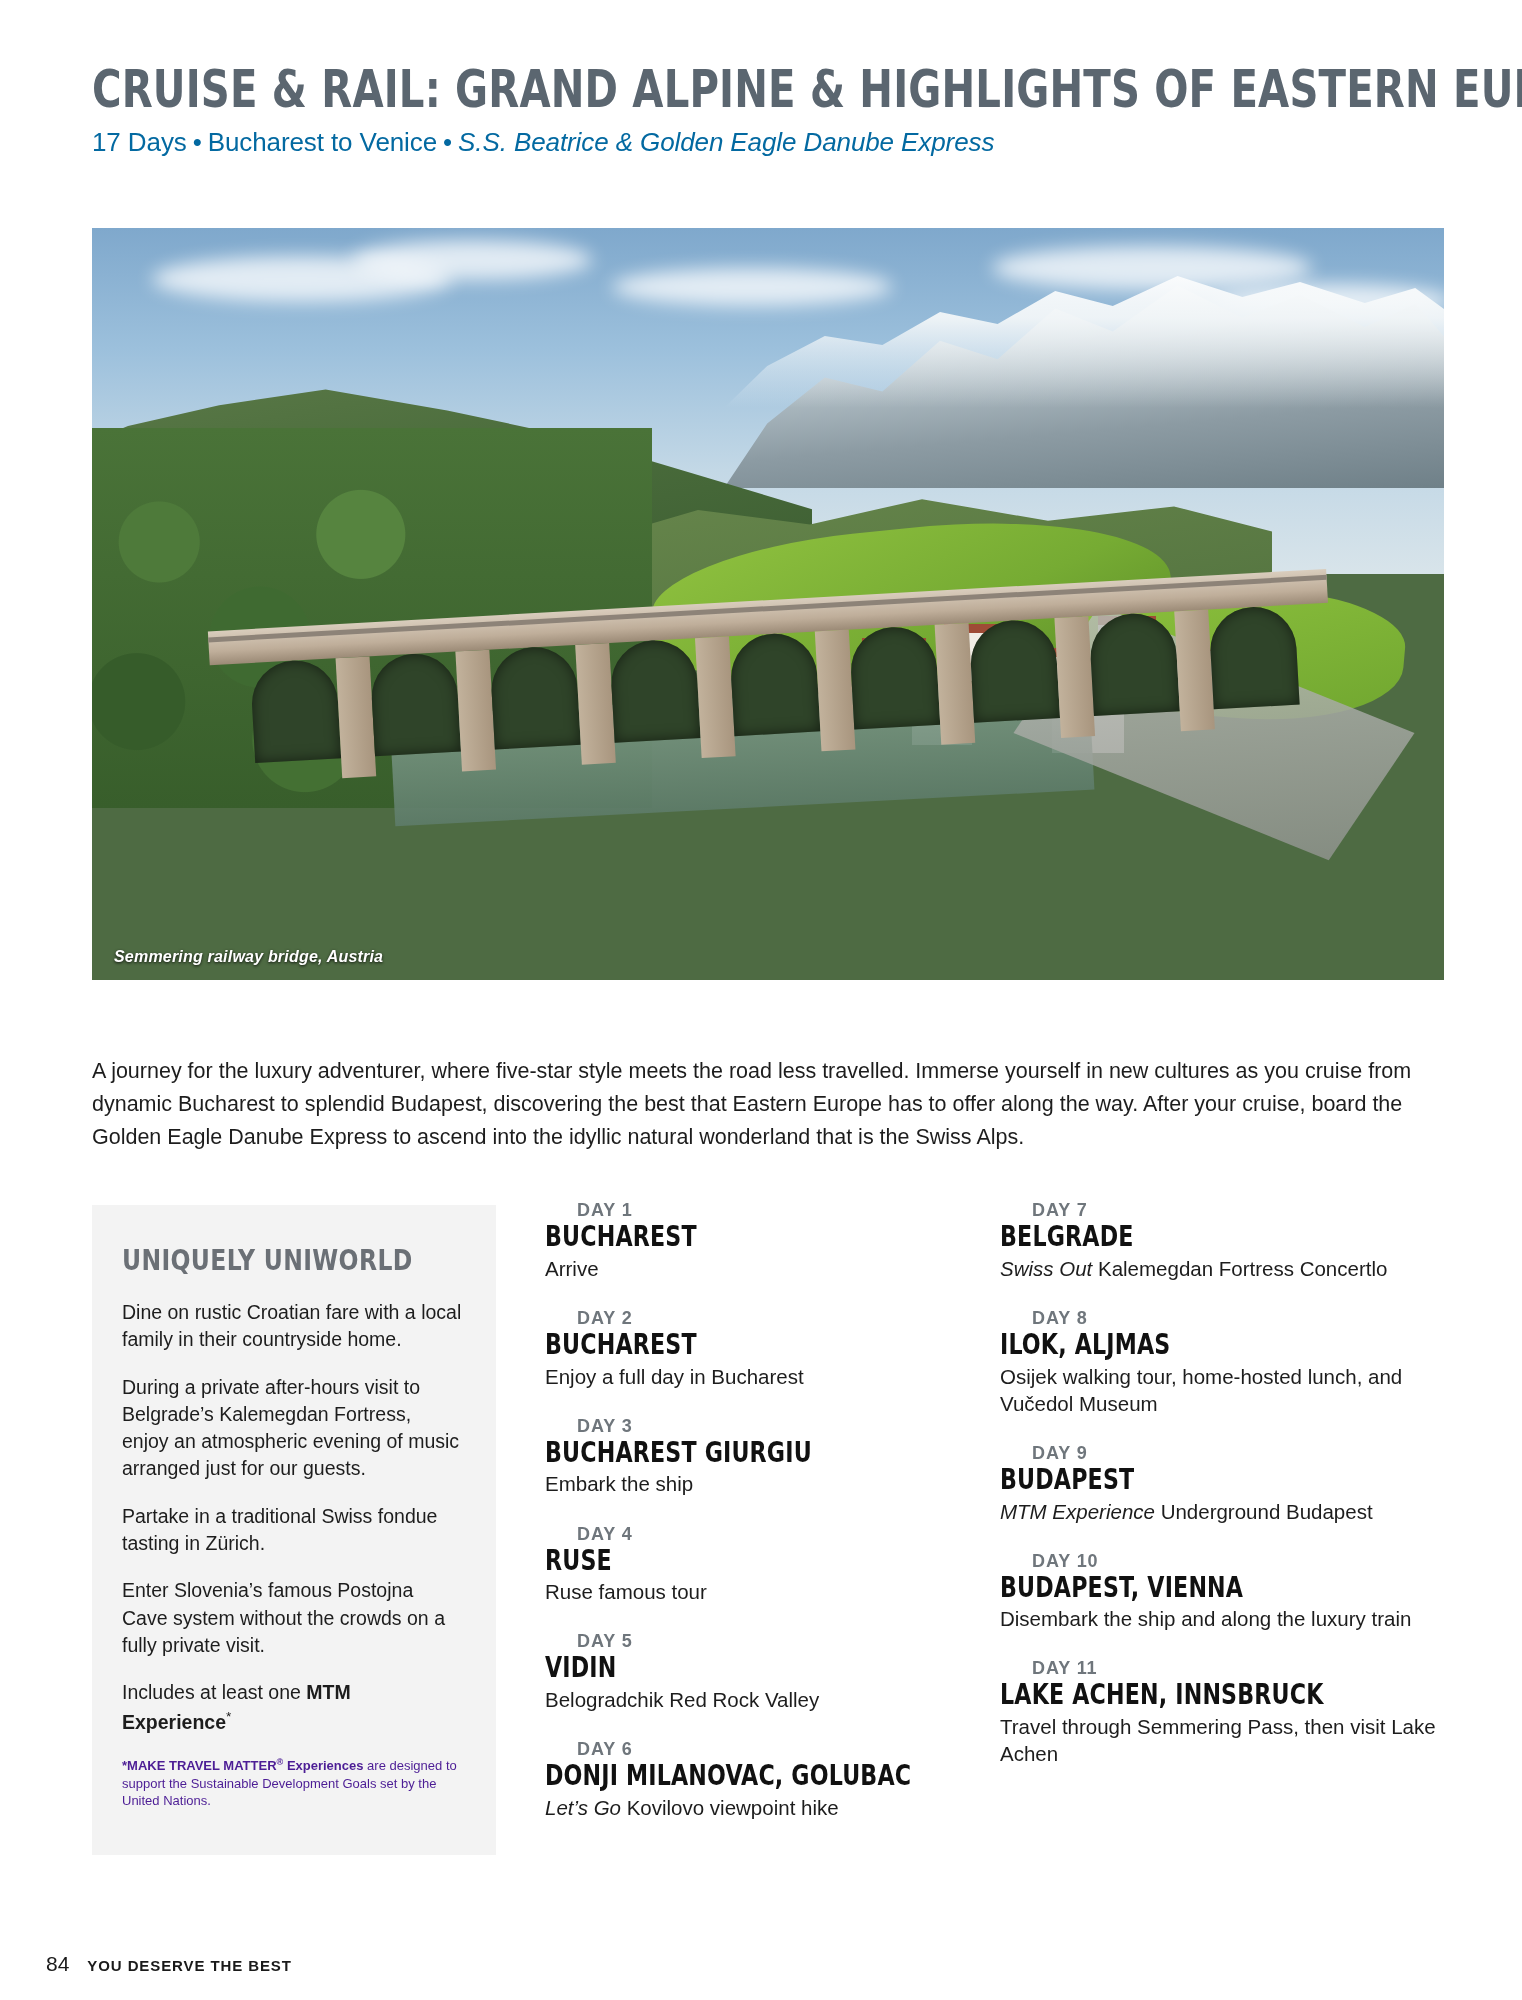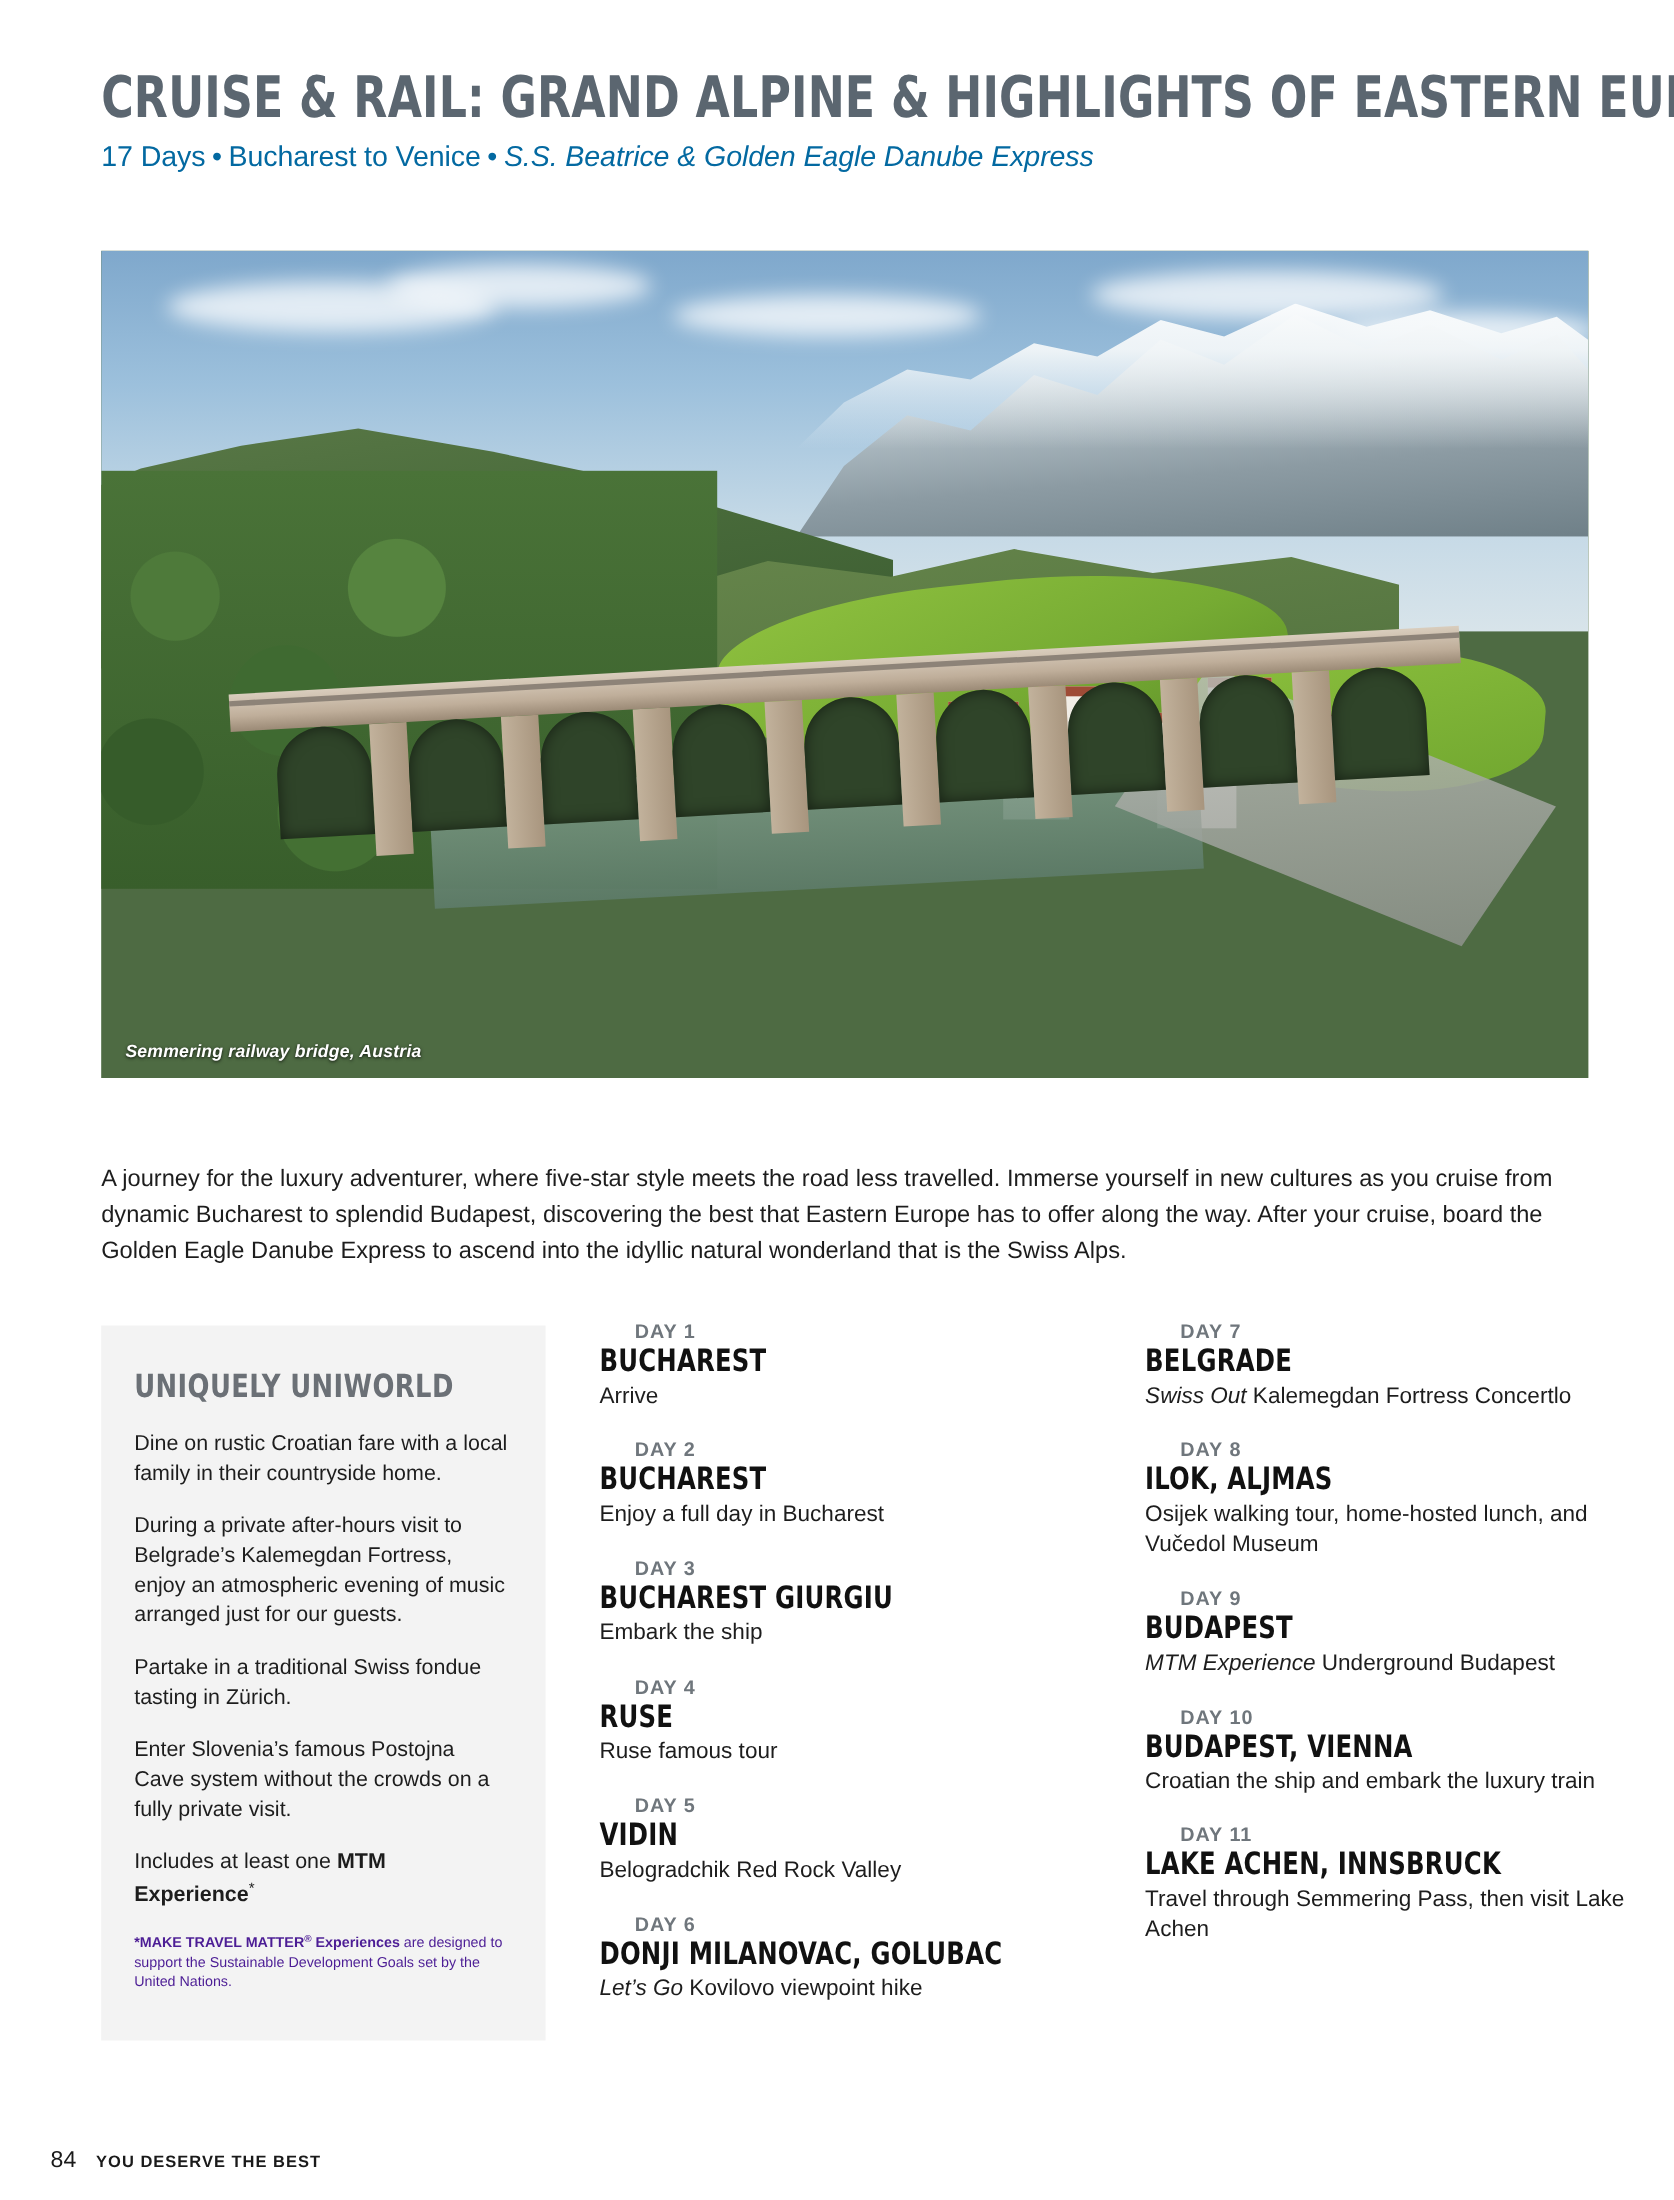--- a/index.html
+++ b/index.html
@@ -273,21 +273,21 @@
     color: #4c1d95;
   }
   .footnote b { font-weight: bold; }
 
   
   .itin-col {
     position: absolute;
     top: 1200px;
   }
   .col1 { left: 545px; width: 350px; }
-  .col2 { left: 1041px; width: 440px; }
+  .col2 { left: 1000px; width: 440px; }
 
   .day-block { margin-bottom: 26px; }
   .day-label {
     font-size: 18px;
     font-weight: bold;
     color: #6f767c;
     letter-spacing: 0.9px;
     text-transform: uppercase;
     margin-bottom: 1px;
     margin-left: 32px;
@@ -461,21 +461,21 @@
       <div class="day-desc"><i></i><span>Osijek walking tour, home-hosted lunch, and Vučedol Museum</span></div>
     </div>
     <div class="day-block">
       <div class="day-label">DAY 9</div>
       <div class="day-city">BUDAPEST</div>
       <div class="day-desc"><i>MTM Experience</i><span> Underground Budapest</span></div>
     </div>
     <div class="day-block">
       <div class="day-label">DAY 10</div>
       <div class="day-city">BUDAPEST, VIENNA</div>
-      <div class="day-desc"><i></i><span>Croatian the ship and embark the luxury train</span></div>
+      <div class="day-desc"><i></i><span>Disembark the ship and along the luxury train</span></div>
     </div>
     <div class="day-block">
       <div class="day-label">DAY 11</div>
       <div class="day-city">LAKE ACHEN, INNSBRUCK</div>
       <div class="day-desc"><i></i><span>Travel through Semmering Pass, then visit Lake Achen</span></div>
     </div>
   </div>
 
   <div class="footer">
     <div class="footer-page">84</div>

